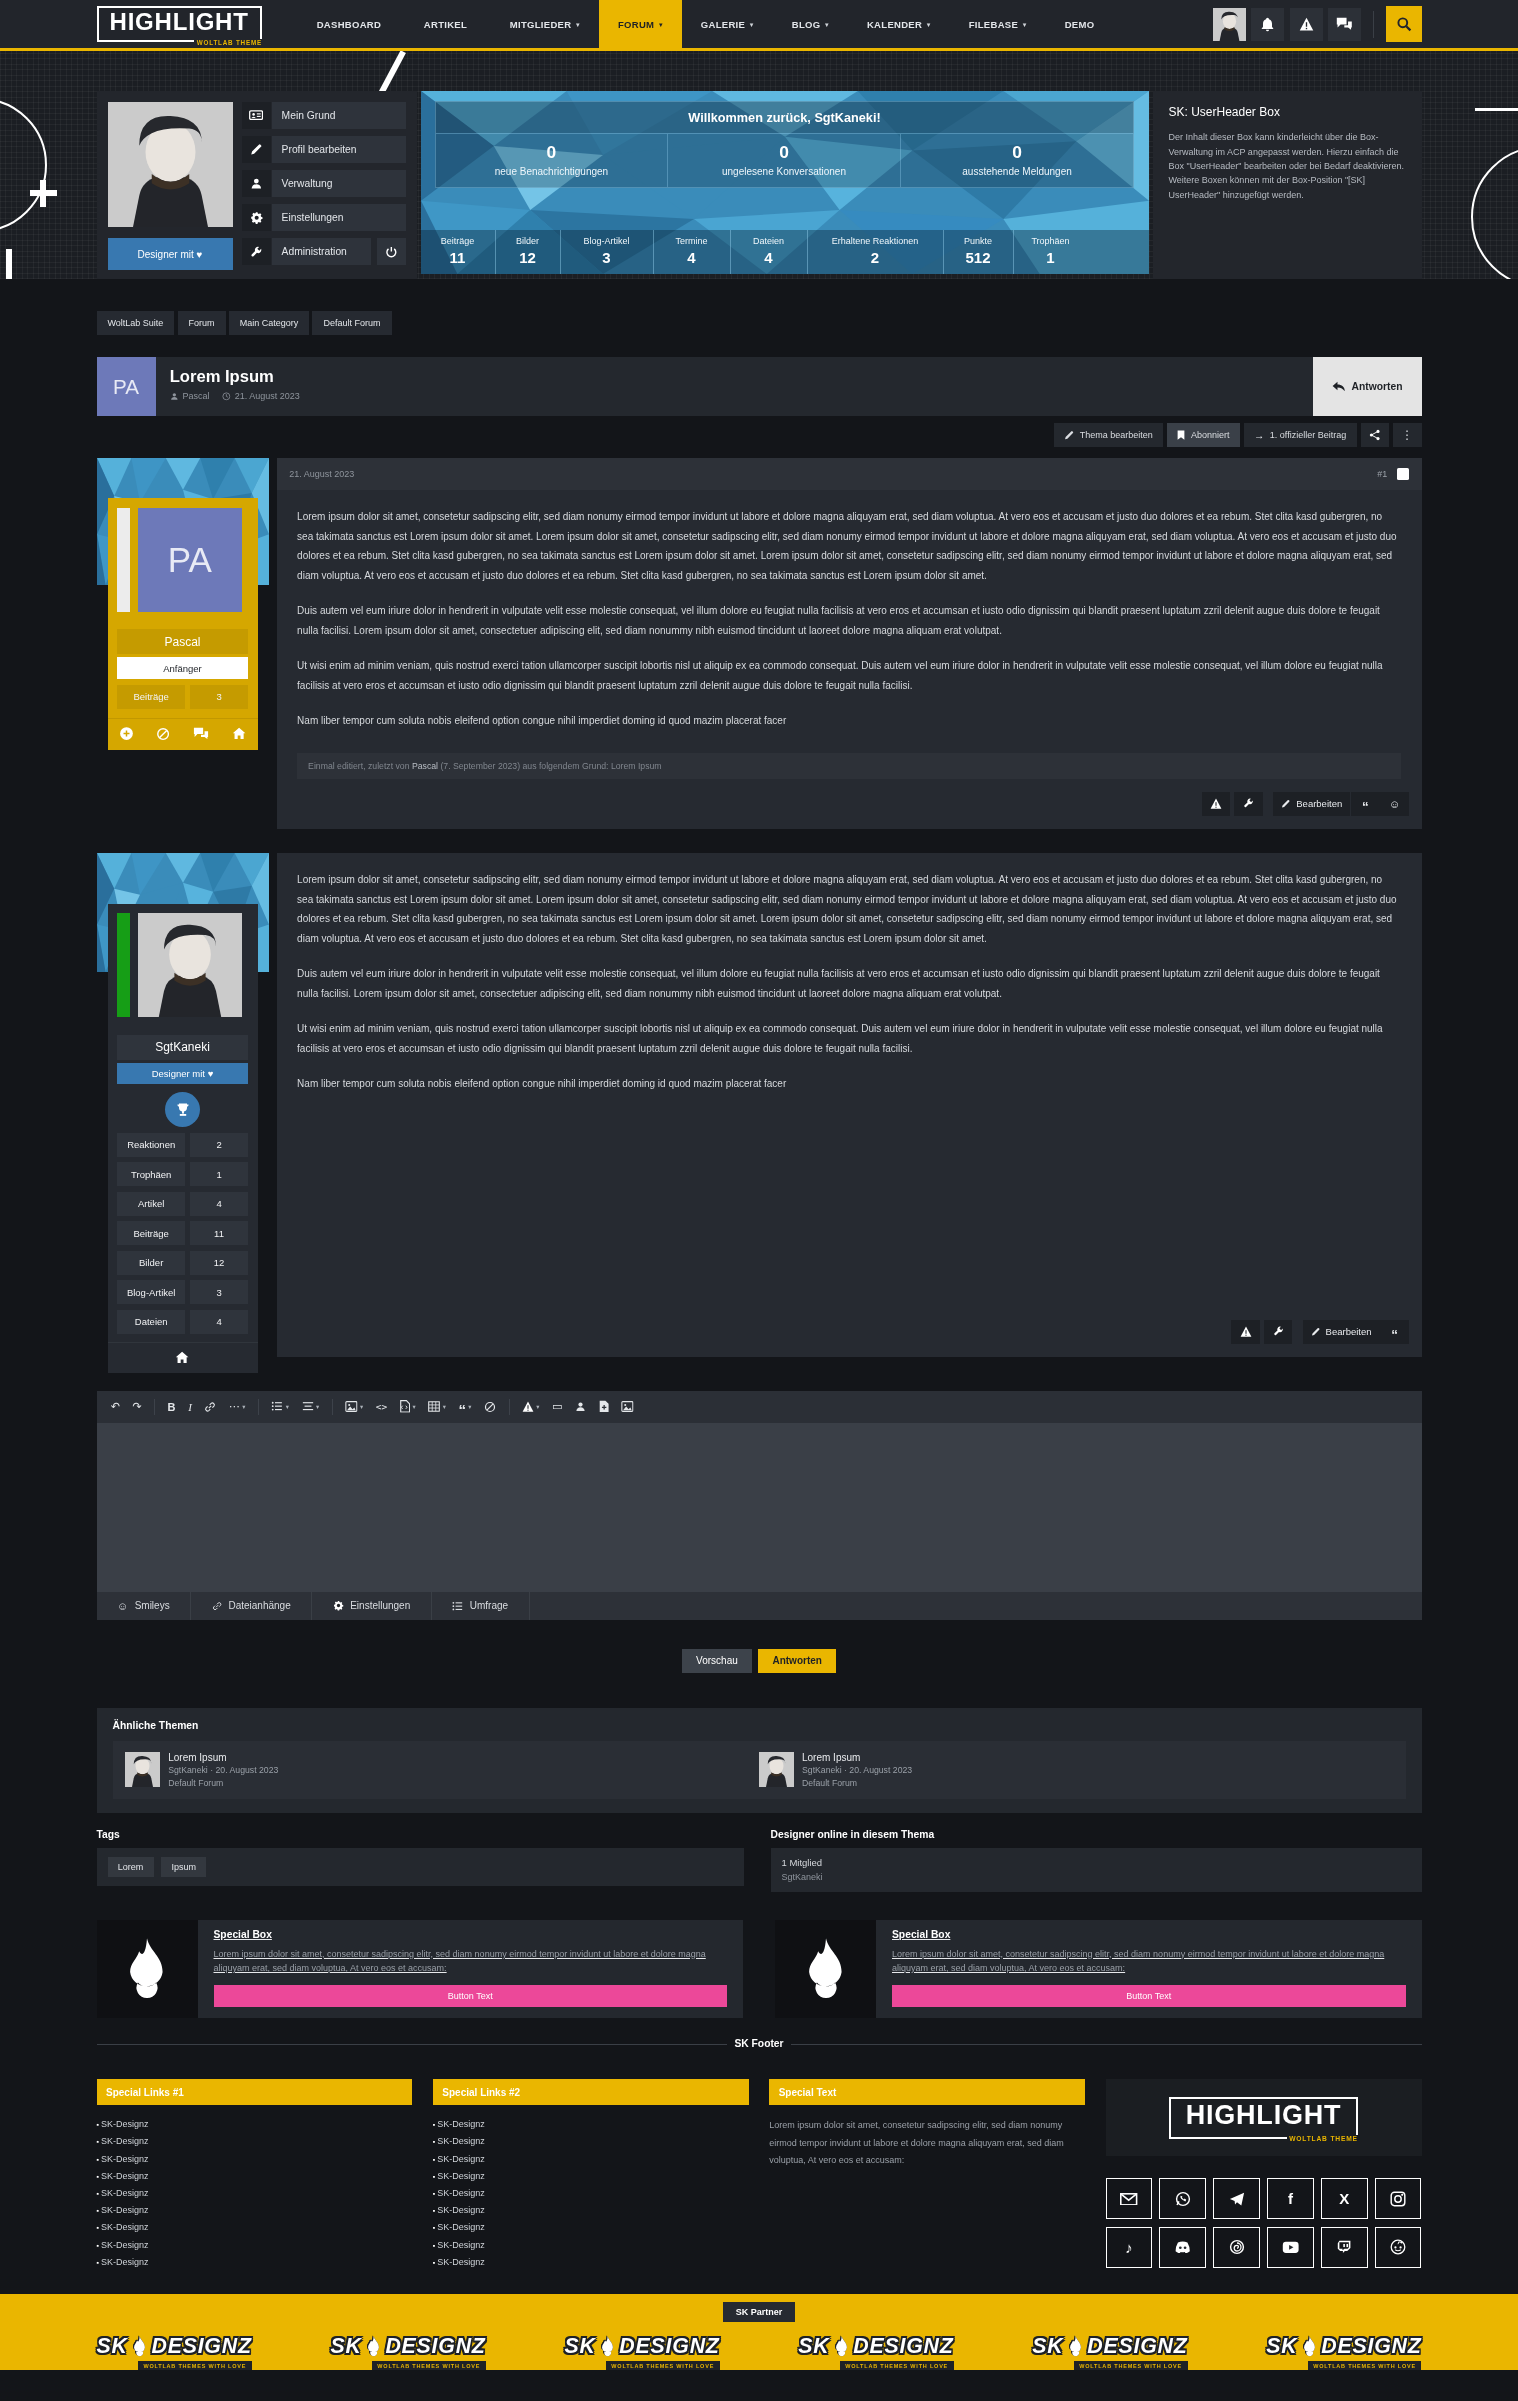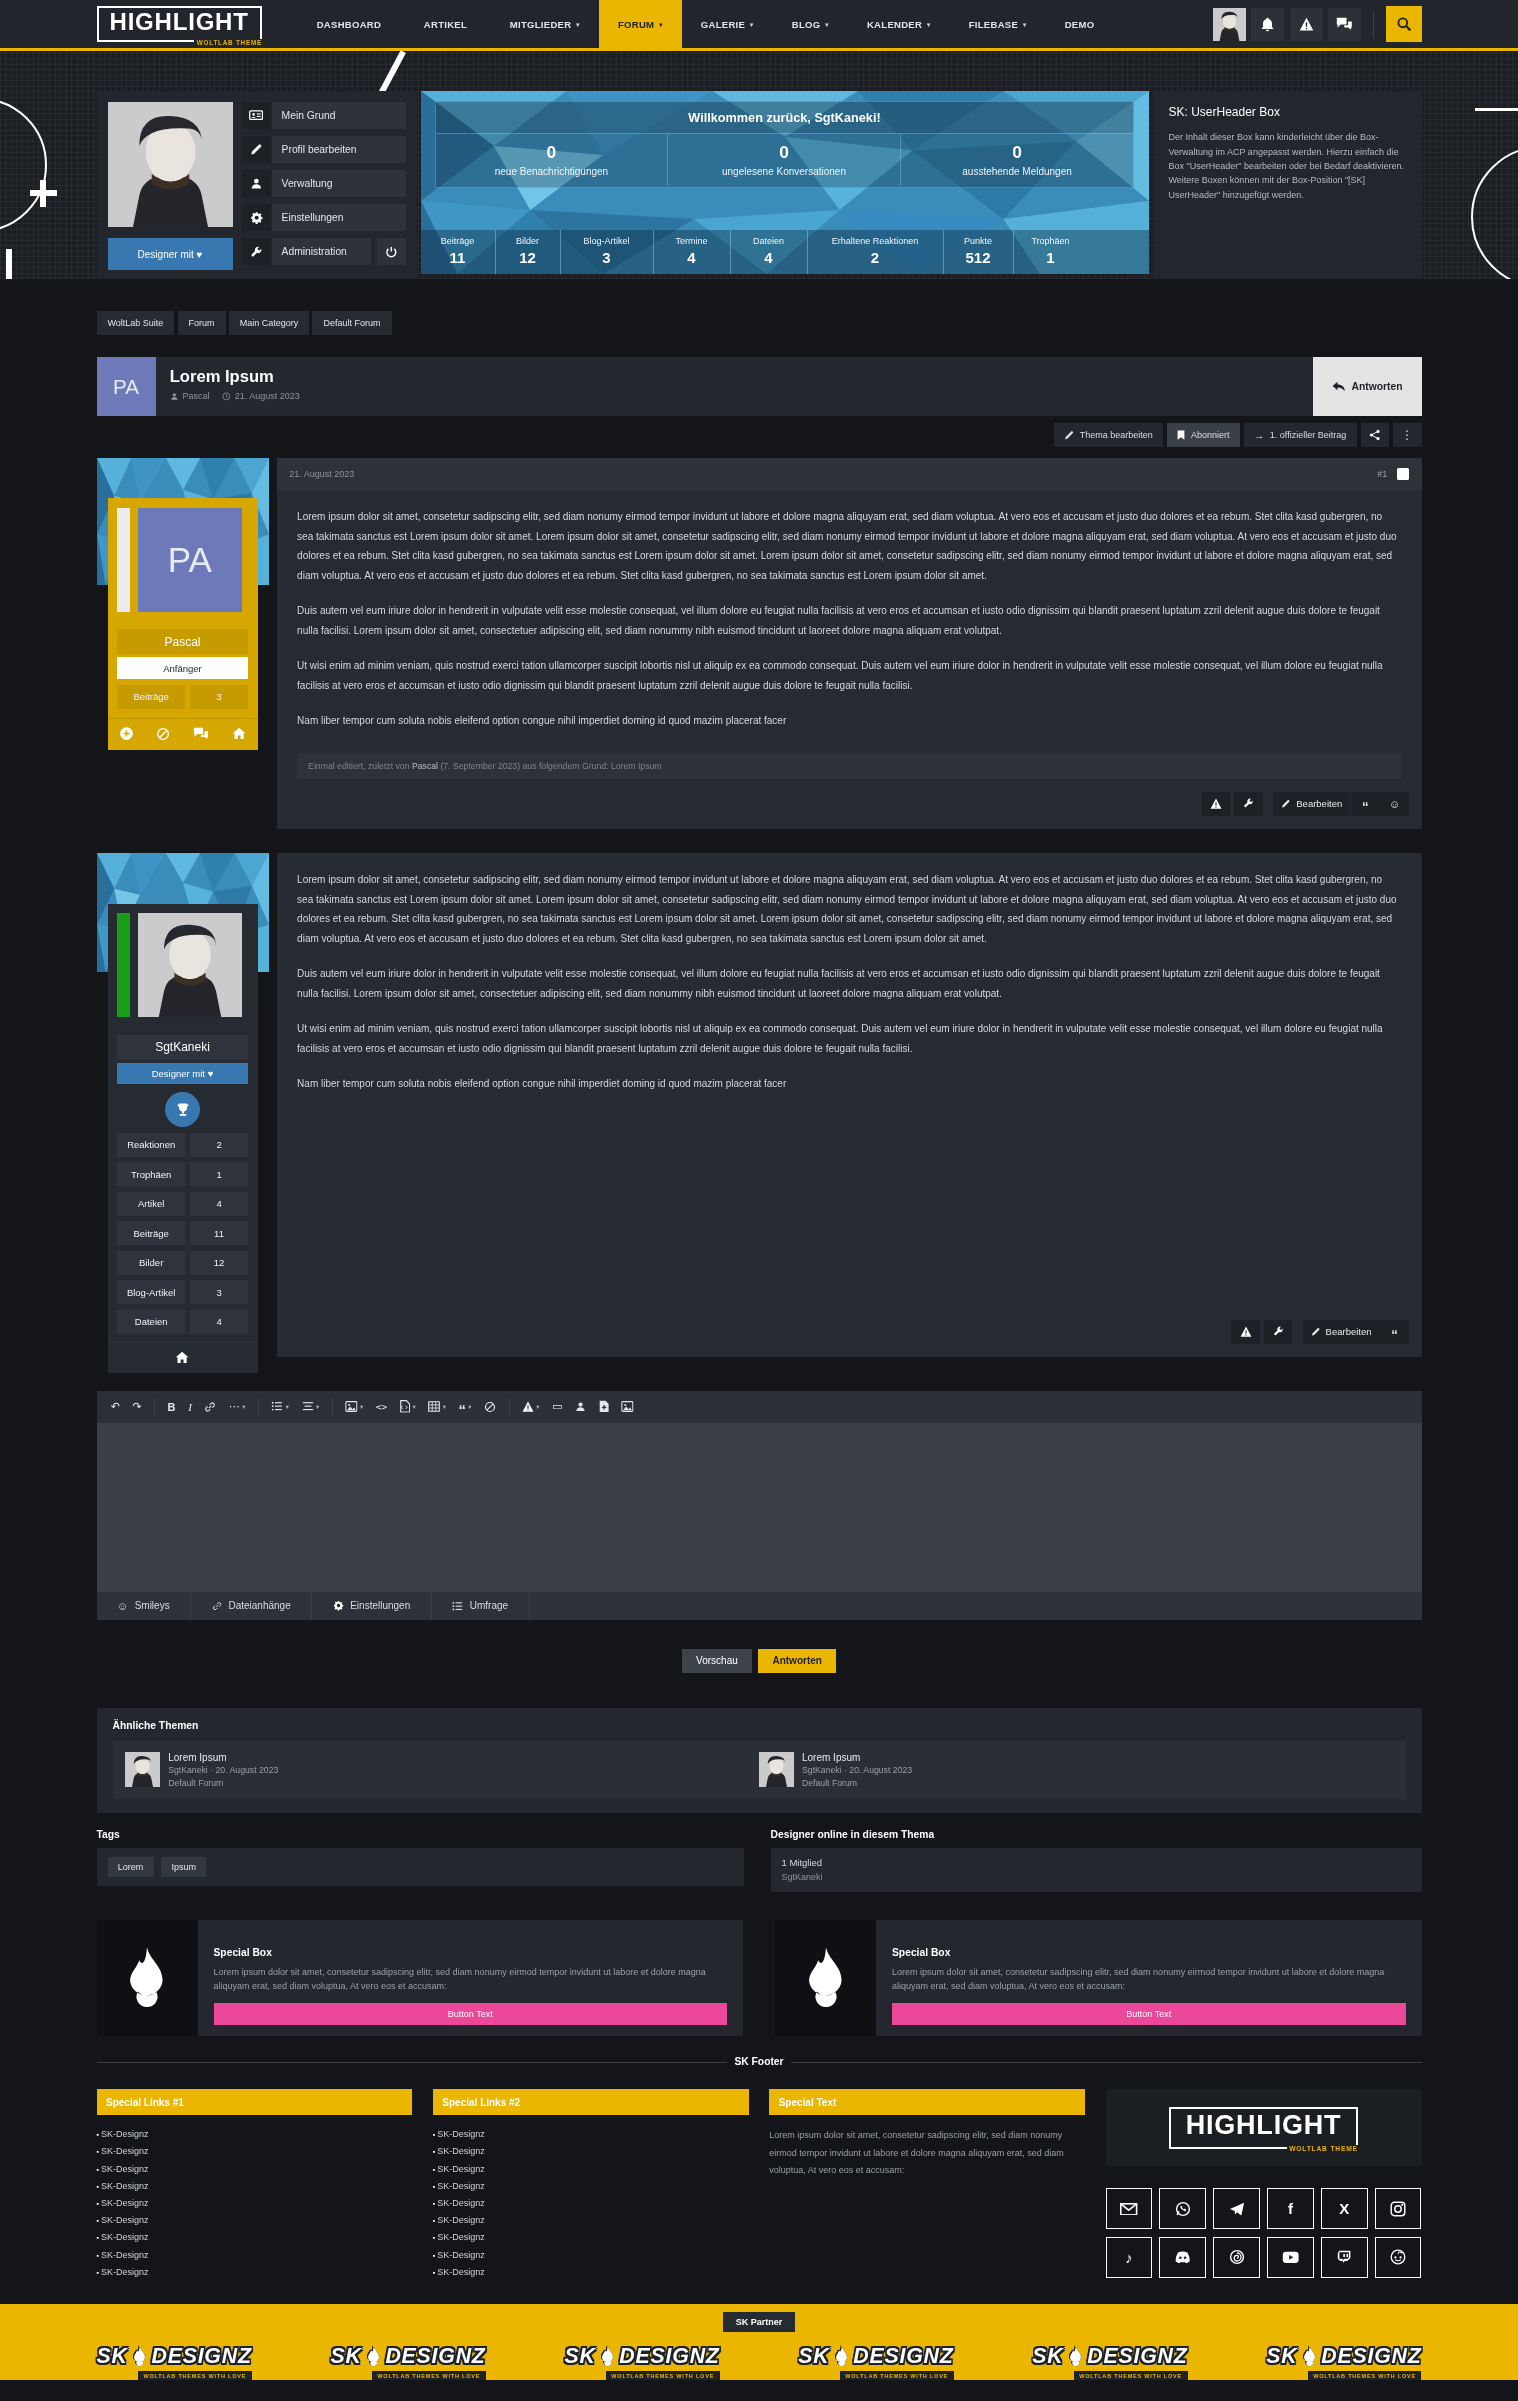--- a/index.html
+++ b/index.html
@@ -162,31 +162,31 @@
   .tagrow { display:grid; grid-template-columns:647px 1fr; gap:27px; margin-top:16px; }
   .tag-panel { margin-top:8px; background:#24282e; padding:9.5px 11px; min-height:38px; }
   .tagchip { display:inline-flex; background:#33383f; color:#e3e6ea; font-size:9px; padding:4.7px 10.3px; margin-right:4px; cursor:pointer; }
   .on-count { font-size:9.5px; color:#d6d9dd; }
   .on-users { font-size:9px; color:#8e949c; margin-top:4px; }
 
   
   .specials { display:grid; grid-template-columns:1fr 1fr; gap:32px; margin-top:28.5px; }
   .special { background:#24282e; display:grid; grid-template-columns:101px 1fr; }
   .sp-img { background:#0f1013; display:flex; align-items:center; justify-content:center; }
-  .sp-body { padding:27px 16px 11px; }
+  .sp-body { padding:9px 16px 11px;text-decoration:underline; }
   .sp-body h3 { font-size:10.3px; font-weight:700; color:#fff; margin-bottom:6.3px; }
   .sp-body p { font-size:9px; color:#9aa0a8; line-height:1.6; }
   .sp-btn { margin-top:9.5px; background:#ec4899; color:#fff; border:none; width:100%; height:22px; font-size:9px; cursor:pointer; }
 
   
   .skfooter { margin-top:20.6px; }
   .skf-head { display:flex; align-items:center; gap:7px; }
   .skf-head .ln { flex:1; height:0.8px; background:#3a3f46; }
   .skf-head .tt { font-size:10.3px; font-weight:700; color:#fff; }
-  .skf-cols { display:grid; grid-template-columns:1fr 1fr 1fr 316px; gap:20.6px; margin-top:22px; }
+  .skf-cols { display:grid; grid-template-columns:1fr 1fr 1fr 316px; gap:20.6px; margin-top:30px; }
   .skf-col h4 { background:#eab600; color:#fff; font-size:10px; font-weight:700; padding:7.1px 9.5px; }
   .skf-col ul { list-style:none; margin-top:11px; }
   .skf-col li { font-size:9px; color:#cfd3d8; padding:3.6px 0; cursor:pointer; }
   .skf-col li::before { content:"▪ "; font-size:7.1px; color:#fff; }
   .skf-col .sp-text { font-size:9px; color:#9aa0a8; line-height:1.95; margin-top:12.7px; }
   .skf-logo-tile { background:#1b1e22; height:77px; display:flex; align-items:center; justify-content:center; }
   .biglogo { border:2.4px solid #fff; padding:1.6px 14.2px 6.3px; position:relative; }
   .biglogo .logo-t { font-size:27px; }
   .biglogo .logo-s { background:#1b1e22; font-size:6.7px; }
   .socials { margin-top:22px; display:grid; grid-template-columns:repeat(6,1fr); gap:7.1px; }

